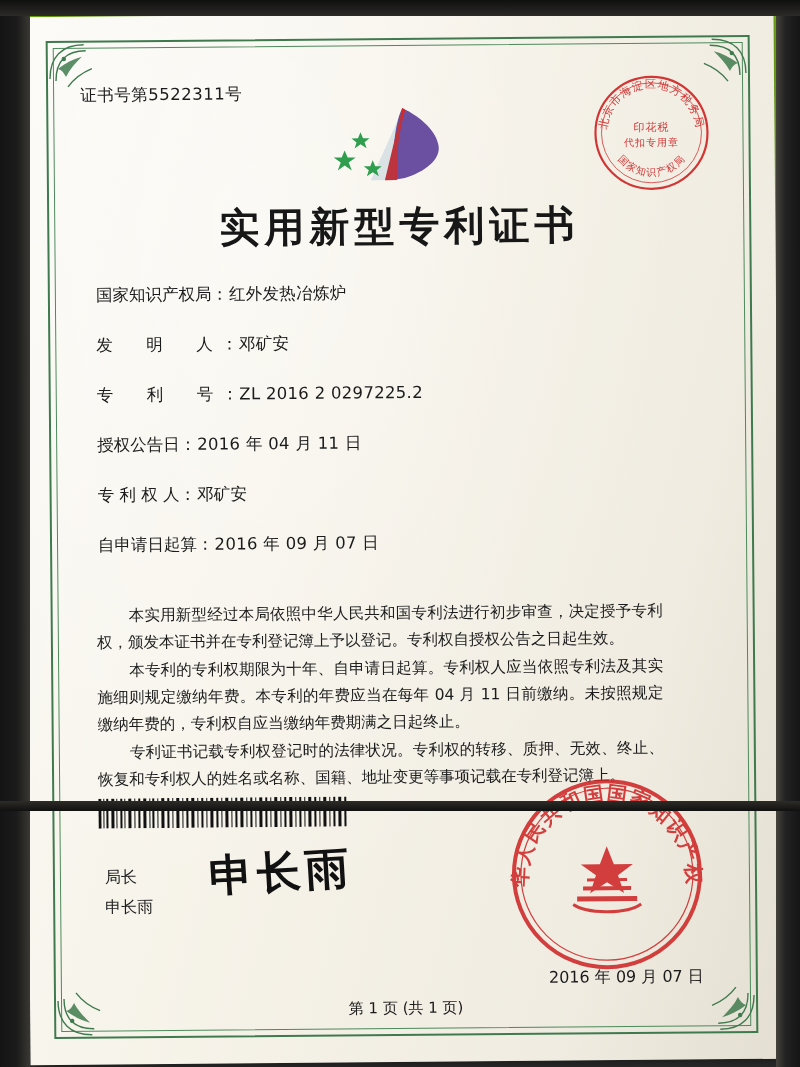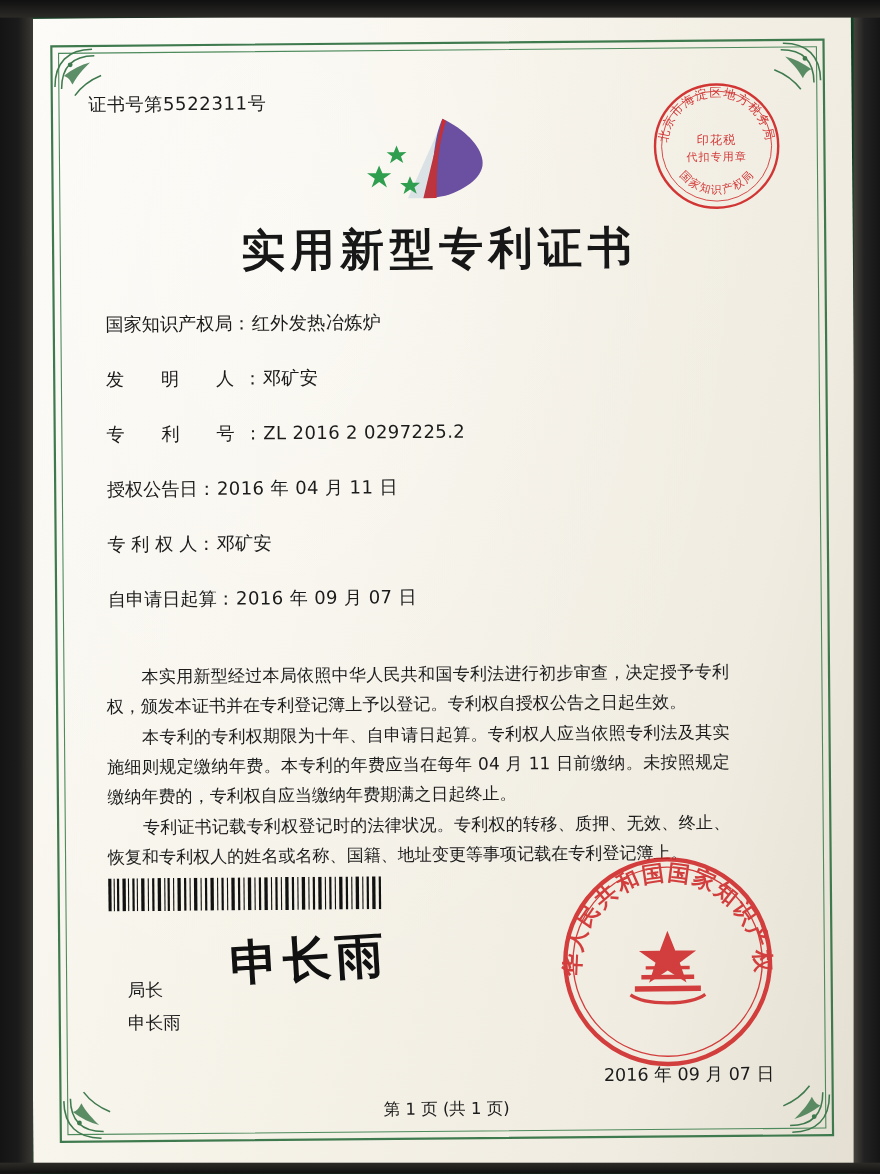--- a/index.html
+++ b/index.html
@@ -11,22 +11,22 @@
     width: 800px;
     height: 1067px;
     overflow: hidden;
     font-family: "DejaVu Sans", "Liberation Sans", sans-serif;
   }
 
   
   #scan {
     position: absolute;
     left: 0; top: 0;
-    width: 800px; height: 1067px;
-    background: #14532d;
+    width: 800px; height: 811px;
+    background: #84cc16;
     border-radius: 32px;
   }
   
   #paper {
     position: absolute;
     left: 26px;
     top: 14px;
     width: 752px;
     height: 1048px;
     background: #f6f3ea;
@@ -198,26 +198,25 @@
     left: 70px;
     top: 782px;
     width: 250px;
     height: 30px;
   }
   .barcode svg { display:block; }
 
   
   .sign-block {
     position: absolute;
-    left: 87px;
+    left: 76px;
     top: 846px;
     font-size: 16px;
     line-height: 30px;
     color: #1b1b1b;
-    margin-top: 23px;
   }
   .signature-script {
     position: absolute;
     left: 180px;
     top: 828px;
     font-family: "DejaVu Serif", "Liberation Serif", serif;
     font-size: 44px;
     color: #111;
     letter-spacing: 4px;
     transform: rotate(-3deg);

